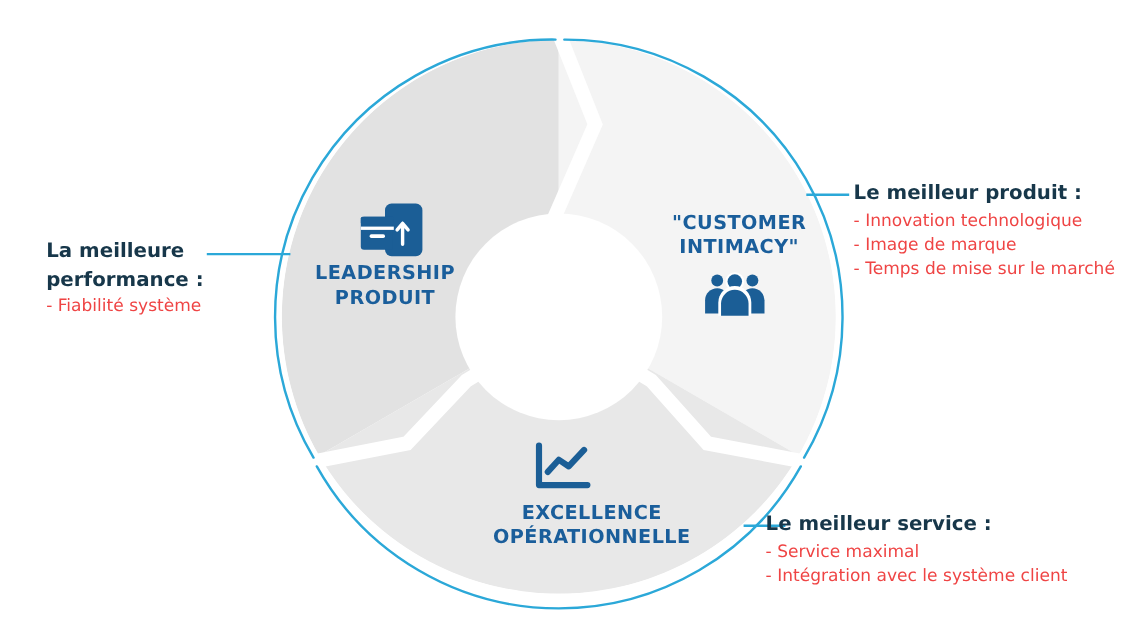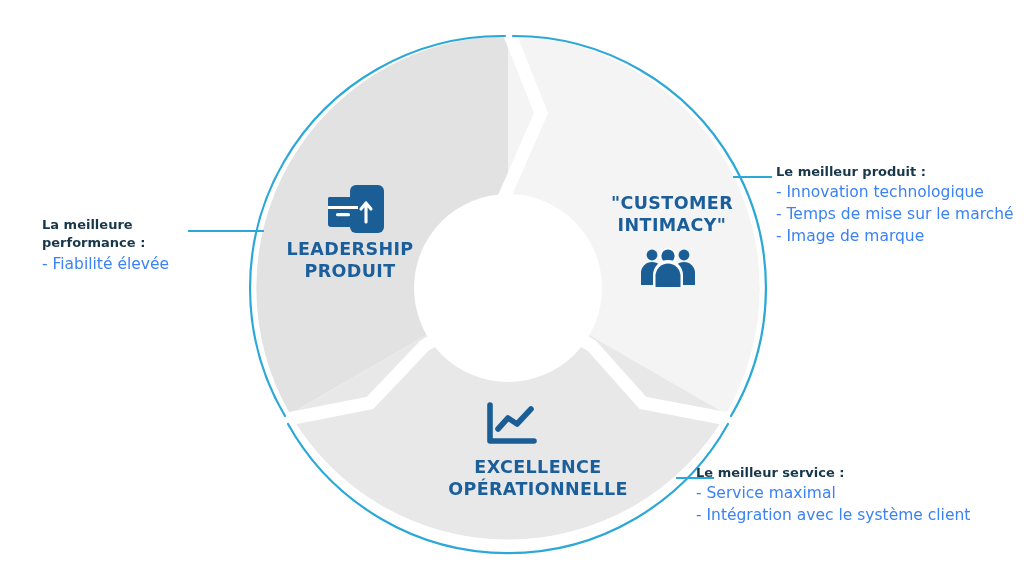--- a/index.html
+++ b/index.html
@@ -36,27 +36,27 @@
     position: absolute;
     color: #2E4756;
     font-size: 15.5px;
     line-height: 1.42;
     font-family: "DejaVu Sans", "Liberation Sans", sans-serif;
     white-space: nowrap;
   }
   .callout .co-title {
     font-weight: bold;
     color: #17374a;
-    font-size: 13px;
+    font-size: 18px;
     display: block;
     white-space: pre-line;
   }
   .callout .co-item {
     display: block;
-    color: #3b82f6;
+    color: #ef4444;
   }
 
   #callout-performance {
     left: 42px;
     top: 216px;
     text-align: left;
   }
   #callout-produit {
     left: 776px;
     top: 163px;
@@ -181,28 +181,28 @@
 
   <div class="seg-label" id="label-customer">"CUSTOMER
 INTIMACY"</div>
 
   <div class="seg-label" id="label-excellence">EXCELLENCE
 OPÉRATIONNELLE</div>
 
   <div class="callout" id="callout-performance">
     <span class="co-title">La meilleure
 performance :</span>
-    <span class="co-item">- Fiabilité élevée</span>
+    <span class="co-item">- Fiabilité système</span>
   </div>
 
   <div class="callout" id="callout-produit">
     <span class="co-title">Le meilleur produit :</span>
     <span class="co-item">- Innovation technologique</span>
+    <span class="co-item">- Image de marque</span>
     <span class="co-item">- Temps de mise sur le marché</span>
-    <span class="co-item">- Image de marque</span>
   </div>
 
   <div class="callout" id="callout-service">
     <span class="co-title">Le meilleur service :</span>
     <span class="co-item">- Service maximal</span>
     <span class="co-item">- Intégration avec le système client</span>
   </div>
 
 </div>
 

